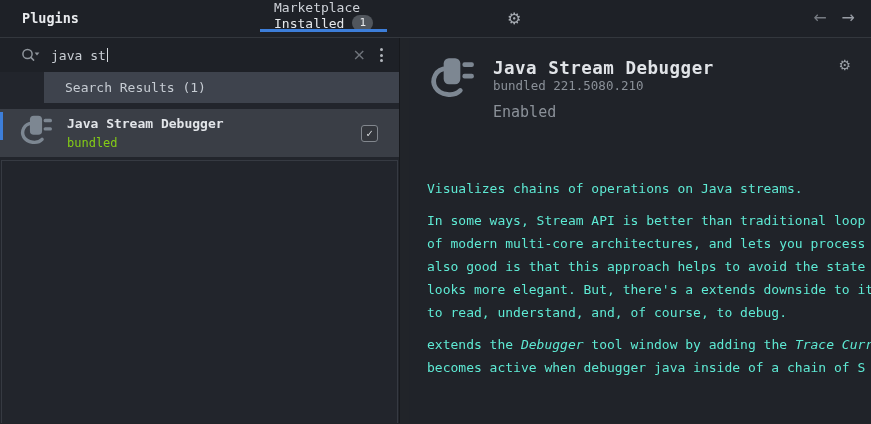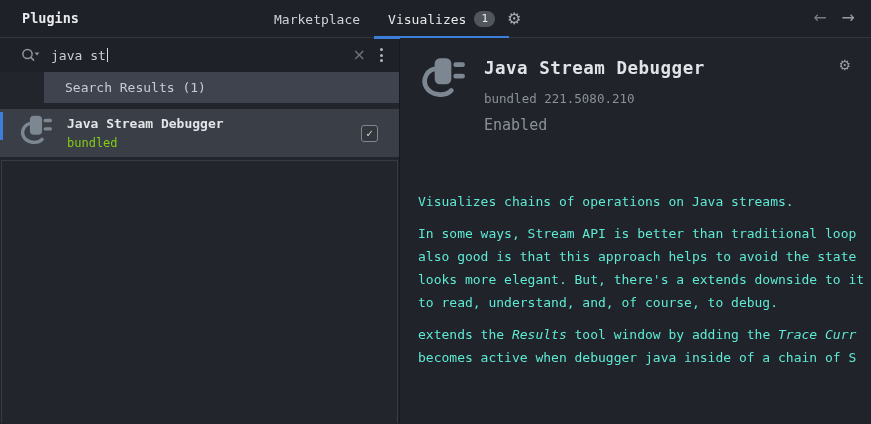--- a/index.html
+++ b/index.html
@@ -20,20 +20,21 @@
     background: #1e2127;
     border-bottom: 1px solid #33373d;
   }
   .tb-title {
     position: absolute; left: 22px; top: 10px;
     font-size: 13.5px; font-weight: bold; color: #e8eaed;
   }
   .tabs {
     position: absolute; left: 260px; top: 0; height: 38px;
     display: flex;
+    flex-direction: column;
   }
   .tab {
     position: relative;
     display: flex; align-items: center; gap: 8px;
     padding: 0 14px;
     font-size: 13px; color: #ced2d8;
     cursor: default;
   }
   .tab.active { color: #e6e9ec; }
   .tab-underline {
@@ -53,21 +54,21 @@
   .tb-nav {
     position: absolute; right: 16px; top: 8px;
     display: flex; gap: 15px;
     font-family: "DejaVu Sans", sans-serif;
     font-size: 16px;
   }
   .arrow-back { color: #767b82; }
   .arrow-fwd  { color: #989da5; }
 
   
-  .content { display: flex; height: 385px; }
+  .content { display: flex; height: 385px; gap: 9px; }
 
   
   .left {
     width: 400px; flex: none;
     background: #22252c;
     border-right: 1px solid #17191d;
     display: flex; flex-direction: column;
   }
   .search-row {
     height: 34px; flex: none;
@@ -144,21 +145,21 @@
     overflow: hidden;
   }
   .detail-header { display: flex; }
   .detail-icon { flex: none; }
   .detail-meta { margin-left: 16px; }
   .detail-title {
     margin-top: 6px;
     font-size: 17.5px; font-weight: bold; color: #e0e3e7;
     letter-spacing: 0.5px;
   }
-  .detail-version { margin-top: 13px; font-size: 12.5px; color: #8b9199; }
+  .detail-version { margin-top: 0; font-size: 12.5px; color: #8b9199; }
   .detail-status  { margin-top: 10px; font-size: 15px; color: #8b9199; }
   .detail-gear {
     position: absolute; right: 20px; top: 19px;
     font-family: "DejaVu Sans", sans-serif;
     font-size: 14px; color: #9aa0a7; cursor: pointer;
   }
 
   .description { margin-top: 56px; }
   .desc-par { margin-bottom: 9px; }
   .desc-line {
@@ -172,21 +173,21 @@
 
 <div class="window">
 
   <div class="topbar">
     <div class="tb-title">Plugins</div>
     <div class="tabs">
       <div class="tab">
         <span>Marketplace</span>
       </div>
       <div class="tab active">
-        <span>Visualizes</span>
+        <span>Installed</span>
         <span class="badge">1</span>
         <span class="tab-underline"></span>
       </div>
     </div>
     <div class="tb-gear">⚙</div>
     <div class="tb-nav">
       <span class="arrow-back">←</span>
       <span class="arrow-fwd">→</span>
     </div>
   </div>
@@ -255,26 +256,27 @@
         </div>
       </div>
       <div class="detail-gear">⚙</div>
 
       <div class="description">
           <div class="desc-par">
             <div class="desc-line"><span>Visualizes chains of operations on Java streams.</span></div>
           </div>
           <div class="desc-par">
             <div class="desc-line"><span>In some ways, Stream API is better than traditional loop </span></div>
+            <div class="desc-line"><span>of modern multi-core architectures, and lets you process </span></div>
             <div class="desc-line"><span>also good is that this approach helps to avoid the state </span></div>
             <div class="desc-line"><span>looks more elegant. But, there's a extends downside to it</span></div>
             <div class="desc-line"><span>to read, understand, and, of course, to debug.</span></div>
           </div>
           <div class="desc-par">
-            <div class="desc-line"><span>extends the </span><em>Results</em><span> tool window by adding the </span><em>Trace Curr</em></div>
+            <div class="desc-line"><span>extends the </span><em>Debugger</em><span> tool window by adding the </span><em>Trace Curr</em></div>
             <div class="desc-line"><span>becomes active when debugger java inside of a chain of S</span></div>
           </div>
         </div>
 
     </div>
 
   </div>
 </div>
 
 </body></html>

